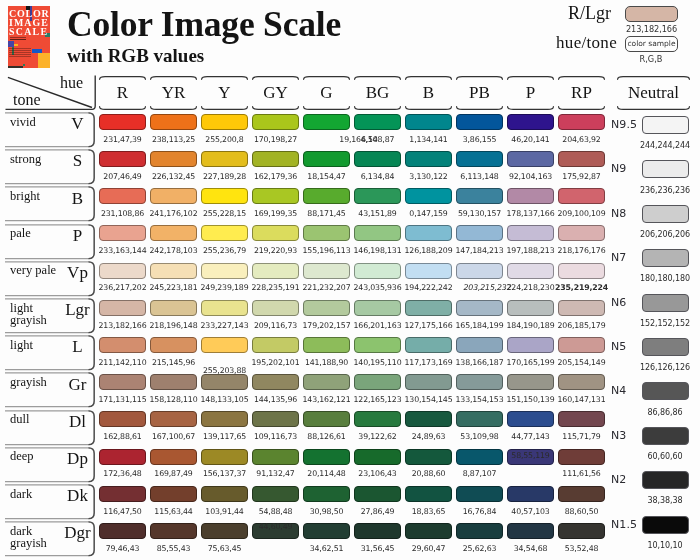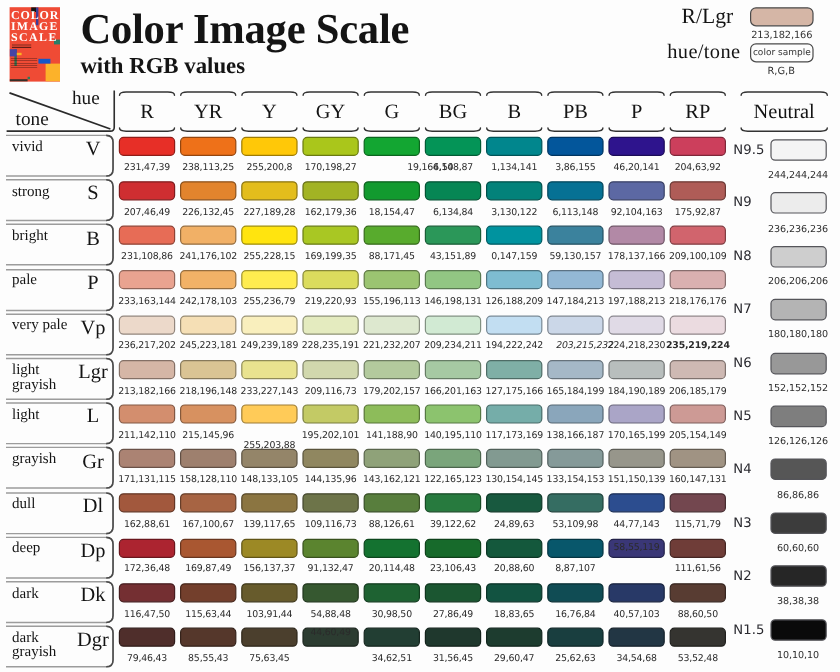--- a/index.html
+++ b/index.html
@@ -301,21 +301,21 @@
 <div class="abs rgb" style="left:96.0px;top:283.4px;width:53px;">236,217,202</div>
 <div class="abs sw" style="left:150.0px;top:262.5px;width:47px;background:#f5dfb5;border-color:#978a70;"></div>
 <div class="abs rgb" style="left:147.0px;top:283.4px;width:53px;">245,223,181</div>
 <div class="abs sw" style="left:201.0px;top:262.5px;width:47px;background:#f9efbd;border-color:#9a9475;"></div>
 <div class="abs rgb" style="left:198.0px;top:283.4px;width:53px;">249,239,189</div>
 <div class="abs sw" style="left:252.0px;top:262.5px;width:47px;background:#e4ebbf;border-color:#8d9176;"></div>
 <div class="abs rgb" style="left:249.0px;top:283.4px;width:53px;">228,235,191</div>
 <div class="abs sw" style="left:303.0px;top:262.5px;width:47px;background:#dde8cf;border-color:#898f80;"></div>
 <div class="abs rgb" style="left:300.0px;top:283.4px;width:53px;">221,232,207</div>
 <div class="abs sw" style="left:354.0px;top:262.5px;width:47px;background:#d1ead3;border-color:#819182;"></div>
-<div class="abs rgb" style="left:351.0px;top:283.4px;width:53px;">209,234,211</div>
+<div class="abs rgb" style="left:351.0px;top:283.4px;width:53px;">243,035,936</div>
 <div class="abs sw" style="left:405.0px;top:262.5px;width:47px;background:#c2def2;border-color:#788996;"></div>
 <div class="abs rgb" style="left:402.0px;top:283.4px;width:53px;">194,222,242</div>
 <div class="abs sw" style="left:456.0px;top:262.5px;width:47px;background:#cbd7e8;border-color:#7d858f;"></div>
 <div class="abs rgb" style="left:461px;top:283.4px;width:53px;font-style:italic;">203,215,232</div>
 <div class="abs sw" style="left:507.0px;top:262.5px;width:47px;background:#e0dae6;border-color:#8a878e;"></div>
 <div class="abs rgb" style="left:504.0px;top:283.4px;width:53px;">224,218,230</div>
 <div class="abs sw" style="left:558.0px;top:262.5px;width:47px;background:#ebdbe0;border-color:#91878a;"></div>
 <div class="abs rgb" style="left:555.0px;top:283.4px;width:53px;font-weight:bold;">235,219,224</div>
 <div class="abs tonebox" style="top:298.0px;">
     <svg width="92.0" height="35.5" viewBox="0 0 92.0 35.5">

